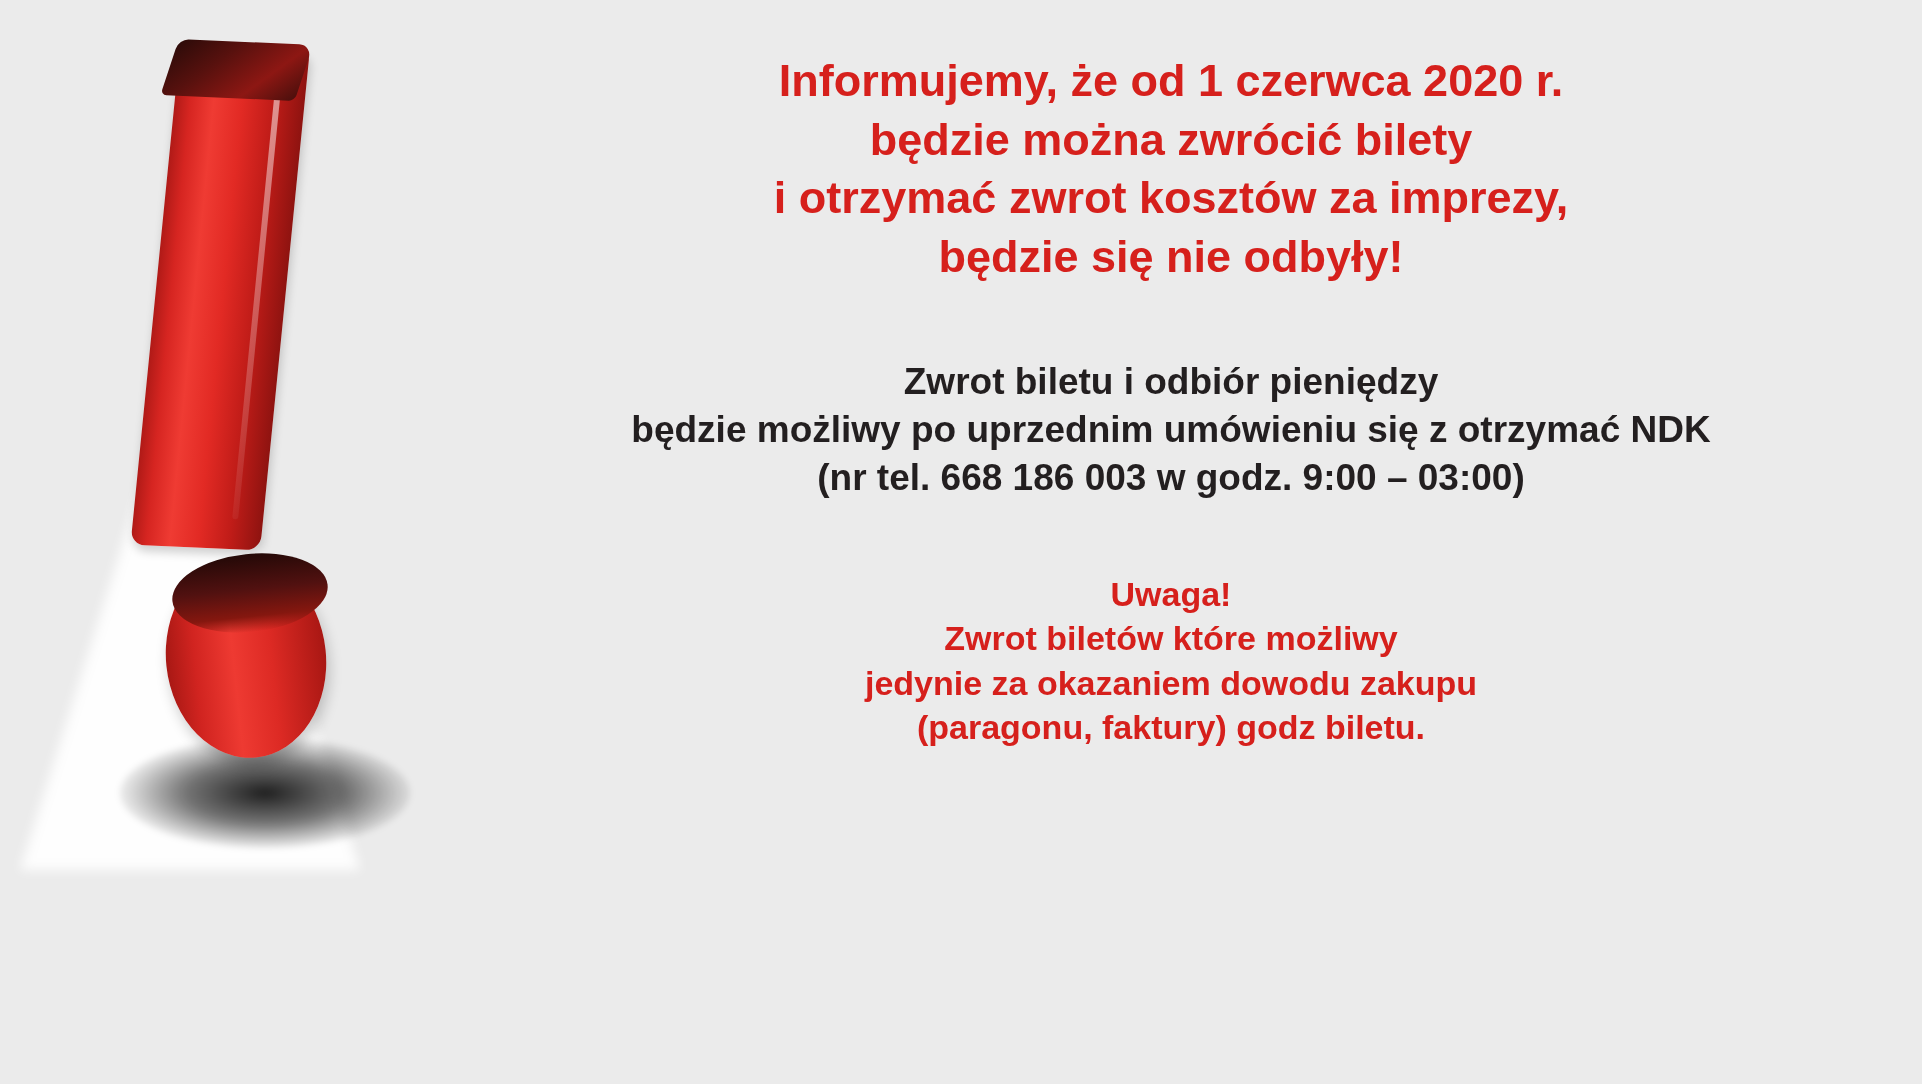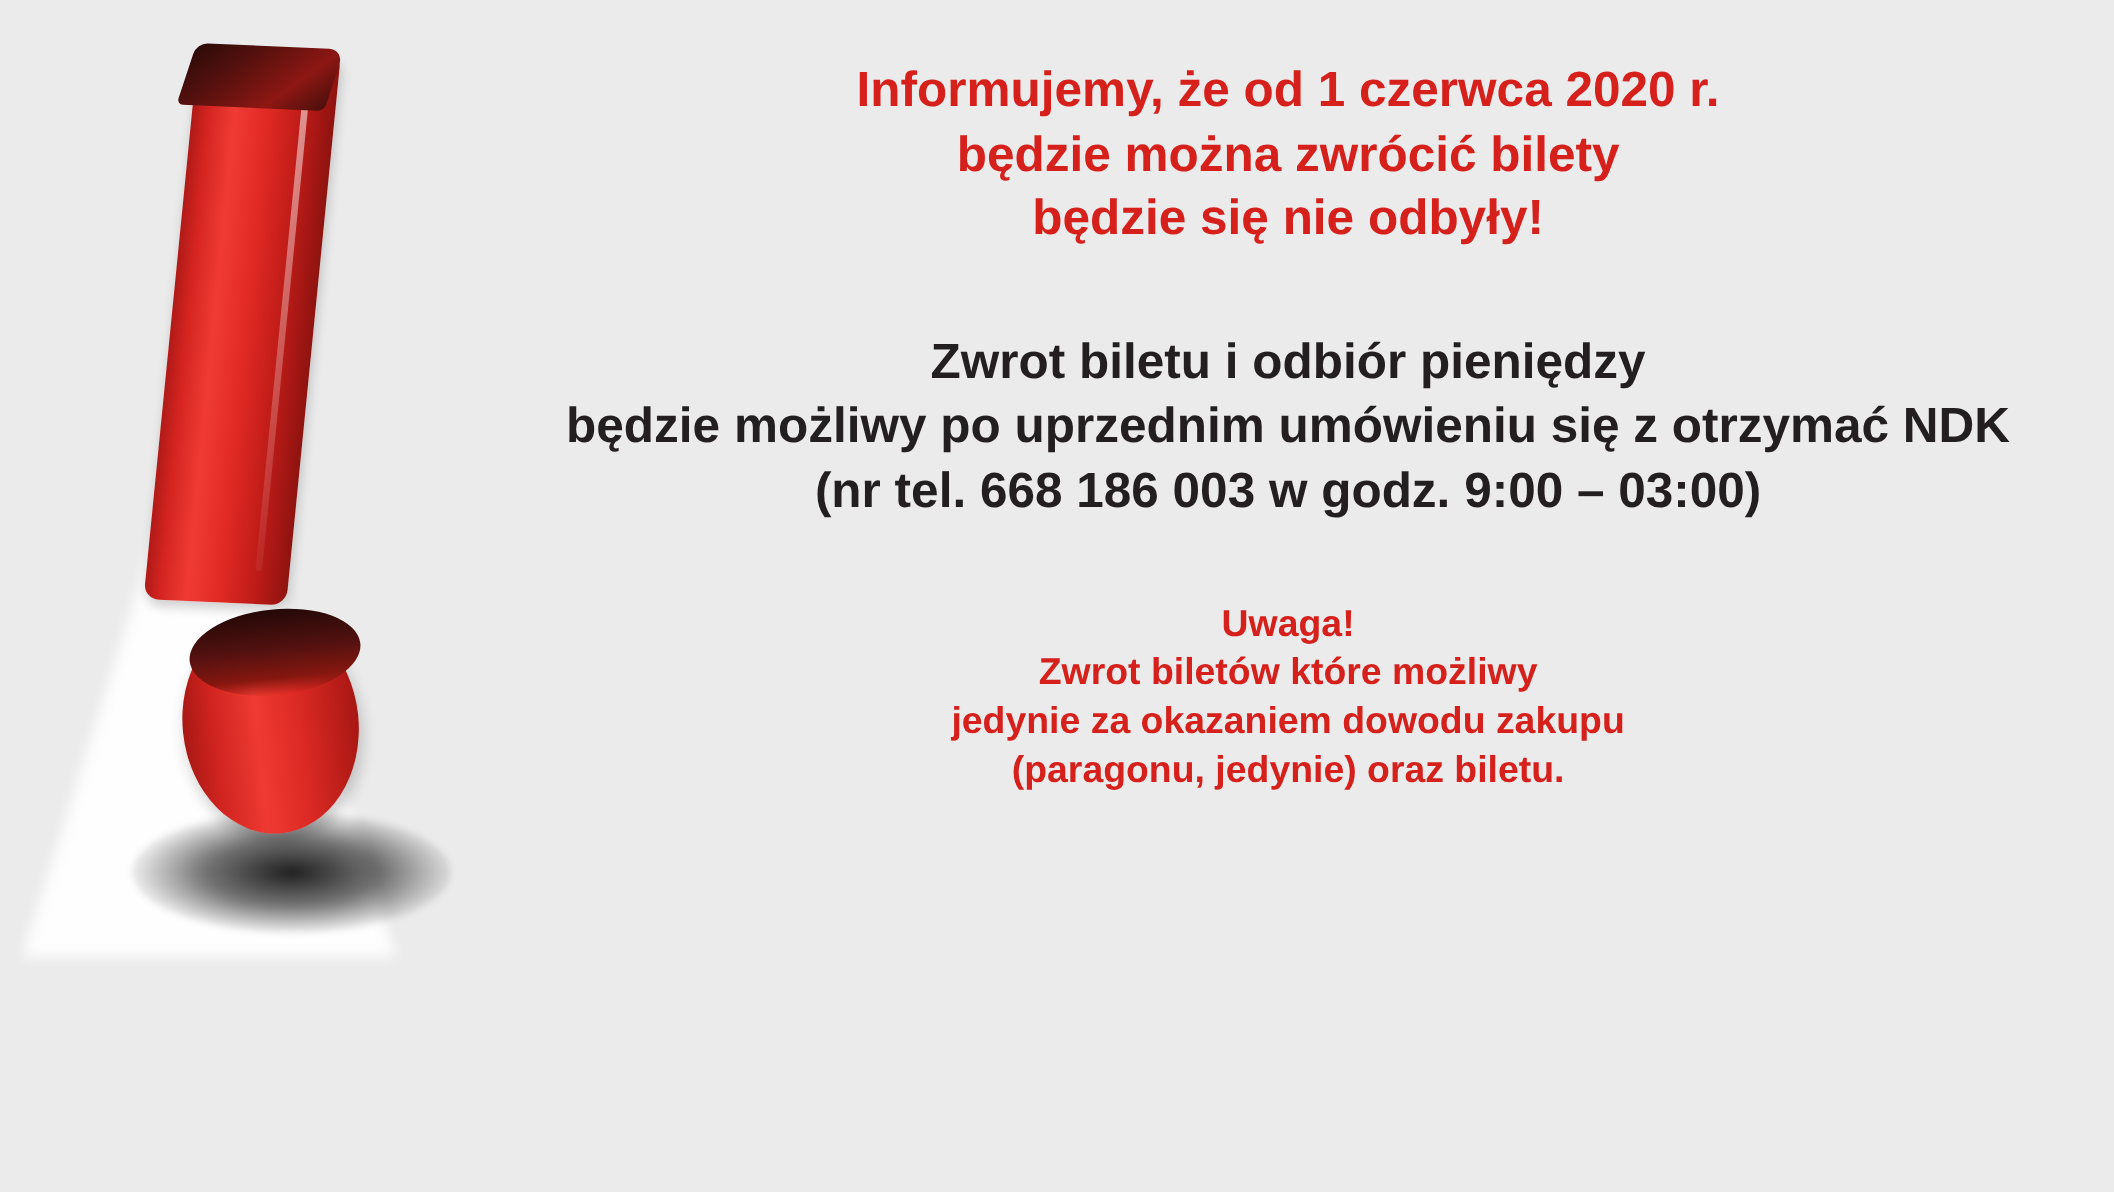--- a/index.html
+++ b/index.html
@@ -154,21 +154,21 @@
   .line {
     font-weight: bold;
     line-height: 1.30;
     white-space: pre;
   }
 
   .red { color: #d6201c; }
   .dark { color: #231f20; }
 
   .b1 .line { font-size: 45px; }
-  .b2 .line { font-size: 45px; }
+  .b2 .line { font-size: 37px; }
   .b3 .line { font-size: 34px; }
 
   .gap-1 { height: 72px; }
   .gap-2 { height: 70px; }
 </style>
 </head>
 <body>
 
 <div class="poster">
 
@@ -181,34 +181,35 @@
       <div class="dot"></div>
       <div class="dot-top"></div>
     </div>
   </div>
 
   <div class="text-area">
 
     <div class="block b1">
       <div class="line red">Informujemy, że od 1 czerwca 2020 r.</div>
       <div class="line red">będzie można zwrócić bilety</div>
+      <div class="line red">i otrzymać zwrot kosztów za imprezy,</div>
       <div class="line red">będzie się nie odbyły!</div>
     </div>
 
     <div class="gap-1"></div>
 
     <div class="block b2">
       <div class="line dark">Zwrot biletu i odbiór pieniędzy</div>
       <div class="line dark">będzie możliwy po uprzednim umówieniu się z otrzymać NDK</div>
       <div class="line dark">(nr tel. 668 186 003 w godz. 9:00 – 03:00)</div>
     </div>
 
     <div class="gap-2"></div>
 
     <div class="block b3">
       <div class="line red">Uwaga!</div>
       <div class="line red">Zwrot biletów które możliwy</div>
       <div class="line red">jedynie za okazaniem dowodu zakupu</div>
-      <div class="line red">(paragonu, jedynie) oraz biletu.</div>
+      <div class="line red">(paragonu, faktury) godz biletu.</div>
     </div>
 
   </div>
 </div>
 
 </body></html>

